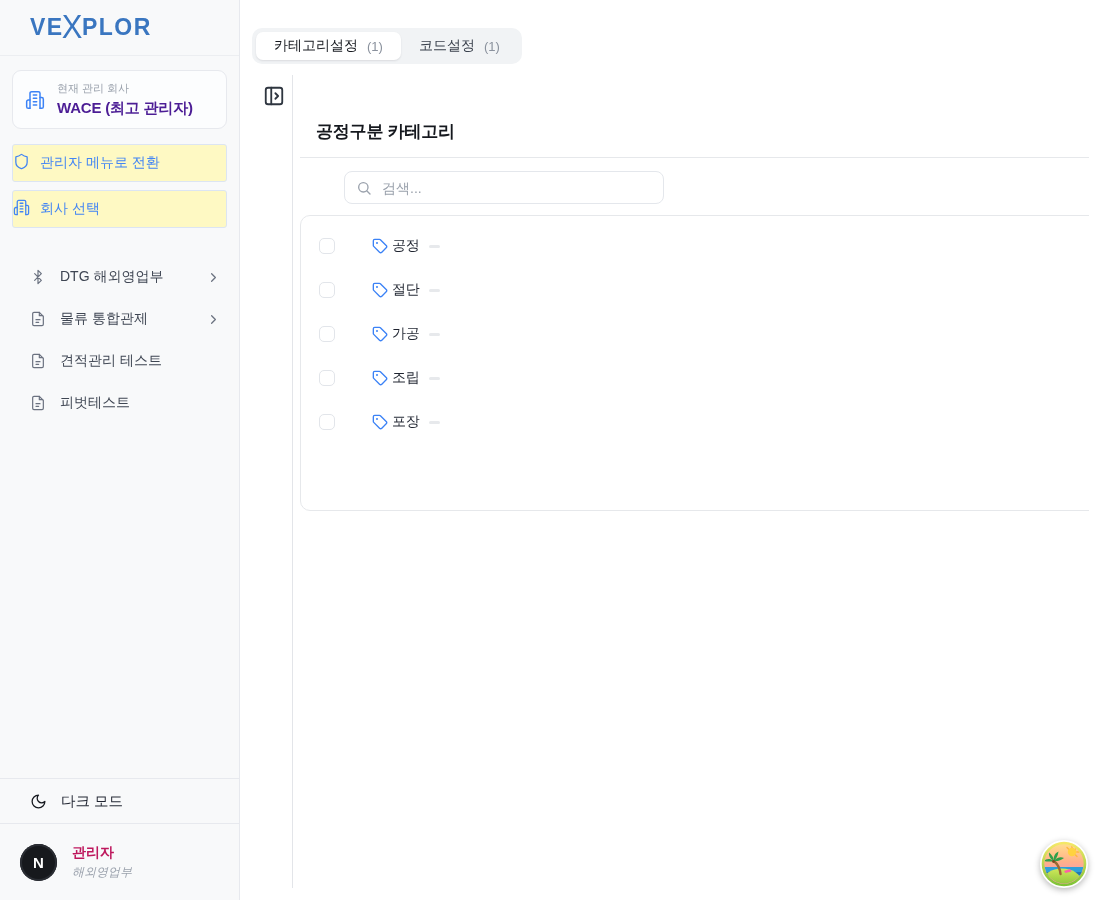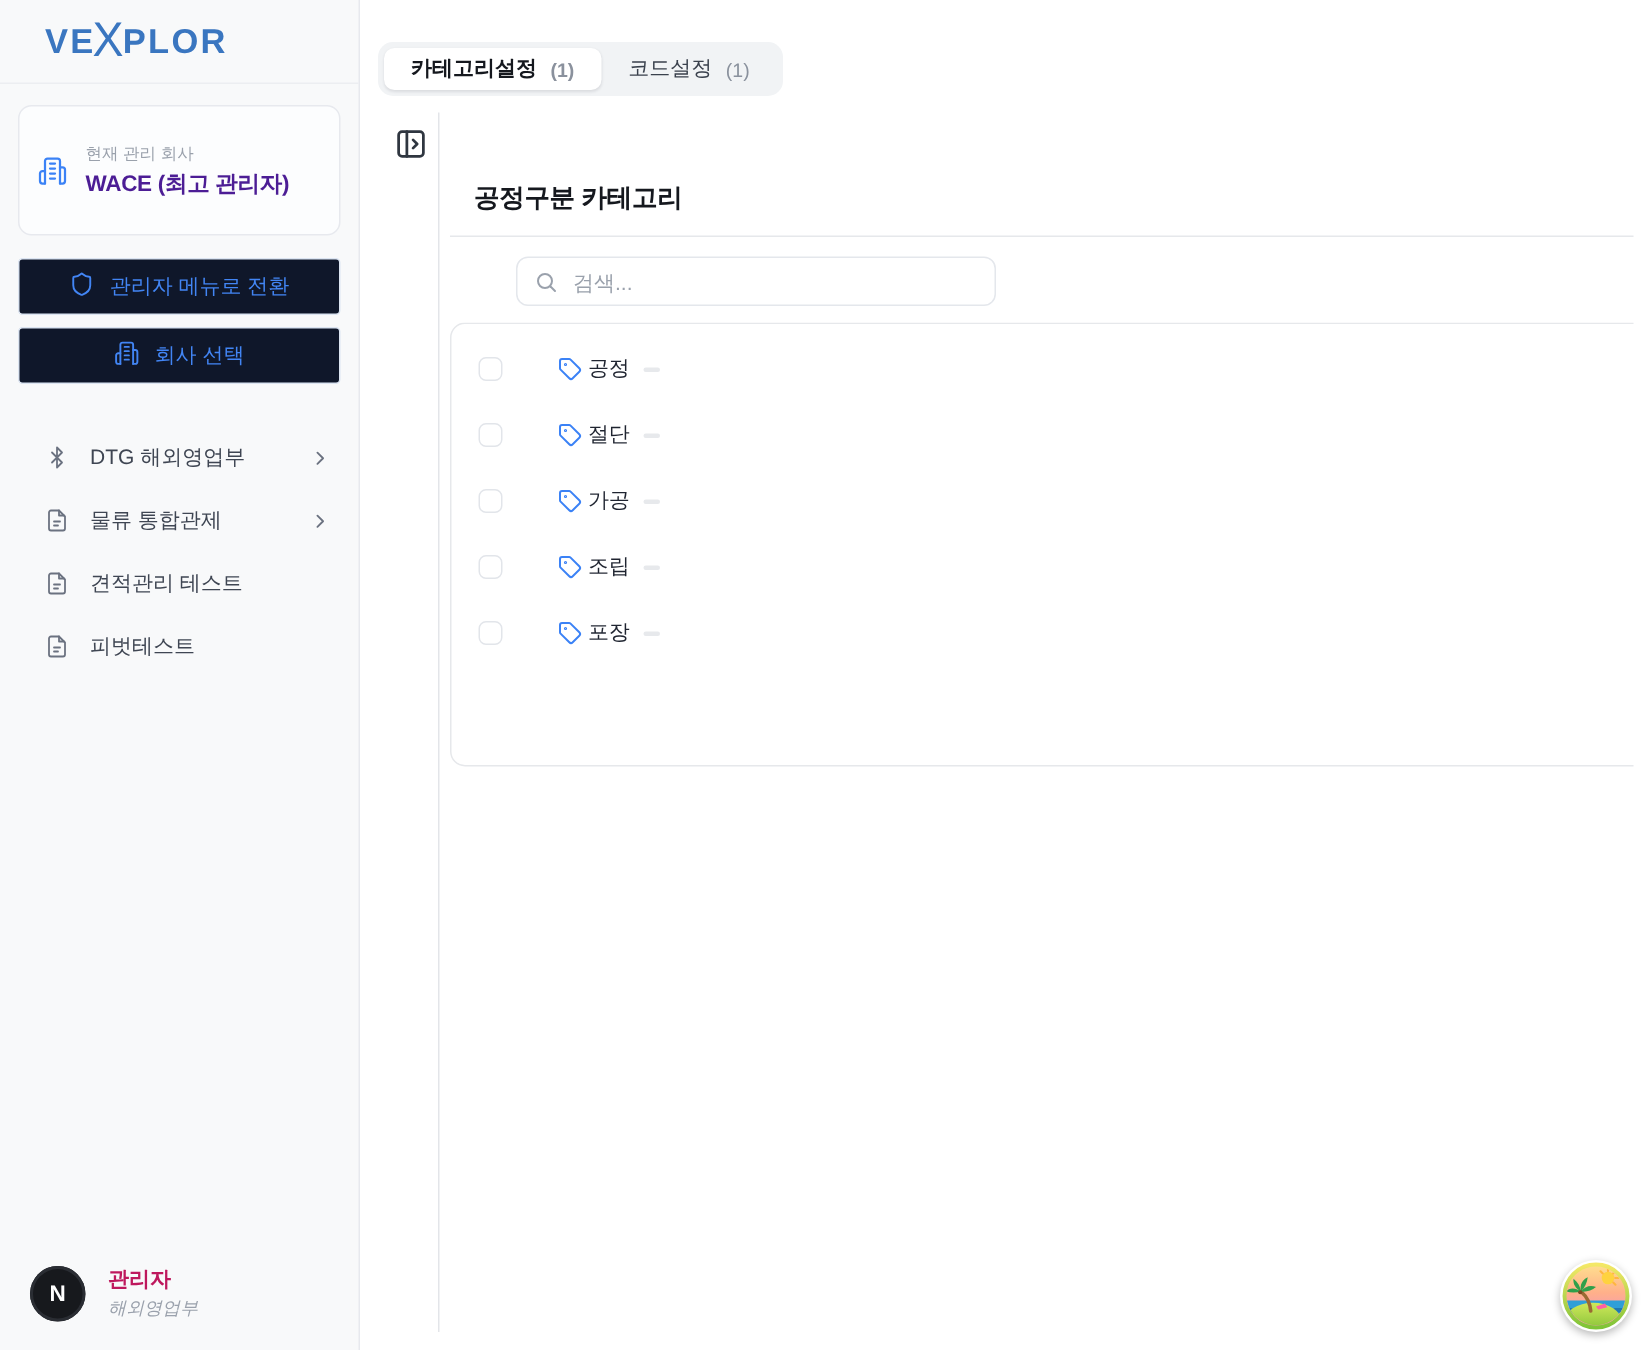--- a/index.html
+++ b/index.html
@@ -5,26 +5,26 @@
   html,body{margin:0;padding:0;background:#fff;}
   body{font-family:"Liberation Sans","DejaVu Sans",sans-serif;-webkit-font-smoothing:antialiased;}
   .screen{position:relative;width:1100px;height:900px;overflow:hidden;background:#fff;}
 
   
   .sidebar{position:absolute;left:0;top:0;bottom:0;width:240px;background:#f8f9fa;border-right:1px solid #e7e9ee;box-sizing:border-box;}
   .logo-area{height:55px;display:flex;align-items:center;padding-left:30px;border-bottom:1px solid #eceef1;}
   .logo{color:#3a76c0;font-weight:800;font-size:23px;letter-spacing:1.5px;display:flex;align-items:center;line-height:1;}
   .logo .logo-x{font-size:31px;font-weight:500;margin:0 -2px;transform:scaleY(1.05);position:relative;top:-1px;}
 
-  .company-card{margin:14px 12px 0;background:#fcfdfe;border:1px solid #e7e9ee;border-radius:9px;padding:24px 12px;display:flex;align-items:center;gap:12px;box-sizing:border-box;}
+  .company-card{margin:14px 12px 0;background:#fcfdfe;border:1px solid #e7e9ee;border-radius:9px;padding:10px 12px;display:flex;align-items:center;gap:12px;box-sizing:border-box;}
   .company-card .cc-icon{color:#3b82f6;flex:0 0 auto;display:flex;}
   .cc-label{font-size:11px;color:#9aa1ac;margin-bottom:3px;}
   .cc-value{font-size:15px;font-weight:700;color:#4c1d95;letter-spacing:-.2px;}
 
-  .side-btn{margin:0 12px;height:38px;border-radius:3px;background:#0f172a;border:1px solid #dce5f2;color:#4285f4;font-size:14px;display:flex;align-items:center;justify-content:center;gap:10px;cursor:pointer;box-sizing:border-box;}
+  .side-btn{margin:0 12px;height:38px;border-radius:3px;background:#fef9c3;border:1px solid #dce5f2;color:#4285f4;font-size:14px;display:flex;align-items:center;justify-content:flex-start;gap:10px;cursor:pointer;box-sizing:border-box;}
   .side-btn.first{margin-top:15px;}
   .side-btn + .side-btn{margin-top:8px;}
   .side-btn svg{flex:0 0 auto;}
 
   .nav{margin-top:31px;}
   .nav-item{height:36px;margin-bottom:6px;display:flex;align-items:center;gap:14px;padding:0 18px 0 30px;font-size:14px;color:#3f4653;cursor:pointer;}
   .nav-item .n-icon{color:#6b7280;display:flex;flex:0 0 auto;}
   .nav-item .chev{margin-left:auto;color:#6b7280;display:flex;}
 
   .darkmode-row{position:absolute;left:0;right:0;bottom:76px;height:46px;border-top:1px solid #e7e9ee;border-bottom:1px solid #e7e9ee;display:flex;align-items:center;gap:14px;padding-left:30px;font-size:14.5px;color:#1f2430;cursor:pointer;box-sizing:border-box;background:#f8f9fa;}
@@ -32,21 +32,21 @@
 
   .user-row{position:absolute;left:0;right:0;bottom:0;height:76px;display:flex;align-items:center;gap:15px;padding-left:20px;box-sizing:border-box;}
   .avatar{width:37px;height:37px;border-radius:50%;background:#17191d;color:#fff;font-size:15px;font-weight:600;display:flex;align-items:center;justify-content:center;box-shadow:inset 0 0 0 2px #2a2d33;}
   .u-name{font-size:14px;font-weight:700;color:#be185d;margin-bottom:2px;}
   .u-dept{font-size:12px;color:#9aa1ac;font-style:italic;}
 
   
   .tabs{position:absolute;left:252px;top:28px;display:inline-flex;background:#f1f3f5;border-radius:10px;padding:4px;height:36px;box-sizing:border-box;}
   .tab{display:inline-flex;align-items:center;gap:9px;padding:0 18px;height:28px;border-radius:7px;font-size:14px;color:#3a414d;cursor:pointer;white-space:nowrap;}
   .tab .t-count{color:#8a919d;font-size:13px;}
-  .tab.active{background:#fff;color:#15181e;font-weight:700;box-shadow:0 1px 2px rgba(16,24,40,.10);}
+  .tab.active{background:#fff;color:#15181e;font-weight:400;box-shadow:0 1px 2px rgba(16,24,40,.10);}
 
   .panel-toggle{position:absolute;left:263px;top:85px;width:22px;height:22px;color:#2f3640;cursor:pointer;display:flex;}
   .v-divider{position:absolute;left:292px;top:75px;width:1px;height:813px;background:#e3e5e9;}
 
   .content{position:absolute;left:300px;top:0;width:789px;height:900px;}
   .page-title{position:absolute;top:120px;left:16px;font-size:17px;font-weight:700;color:#15181e;letter-spacing:-.2px;}
   .title-divider{position:absolute;top:157px;left:0;width:789px;height:1px;background:#e6e8eb;}
 
   .search-box{position:absolute;top:171px;left:0;width:320px;height:33px;border:1px solid #e4e7ec;border-radius:8px;background:#fff;display:flex;align-items:center;gap:8px;padding:0 11px;box-sizing:border-box;margin-left:44px;}
   .search-box .s-icon{color:#9aa1ac;display:flex;flex:0 0 auto;}
@@ -168,20 +168,28 @@
               <path d="M14 2H6a2 2 0 0 0-2 2v16a2 2 0 0 0 2 2h12a2 2 0 0 0 2-2V8z"></path>
               <path d="M14 2v5h5"></path>
               <path d="M9 13h6"></path>
               <path d="M9 17h4"></path>
             </svg>
         </span>
         <span>피벗테스트</span>
       </div>
     </nav>
 
+    <div class="darkmode-row">
+      <span class="m-icon">
+        <svg width="17" height="17" viewBox="0 0 24 24" fill="none" stroke="currentColor" stroke-width="1.8" stroke-linecap="round" stroke-linejoin="round">
+            <path d="M12 3a6 6 0 0 0 9 9 9 9 0 1 1-9-9Z"></path>
+          </svg>
+      </span>
+      <span>다크 모드</span>
+    </div>
 
     <div class="user-row">
       <div class="avatar">
           <span>N</span>
         </div>
       <div>
         <div class="u-name">관리자</div>
         <div class="u-dept">해외영업부</div>
       </div>
     </div>

